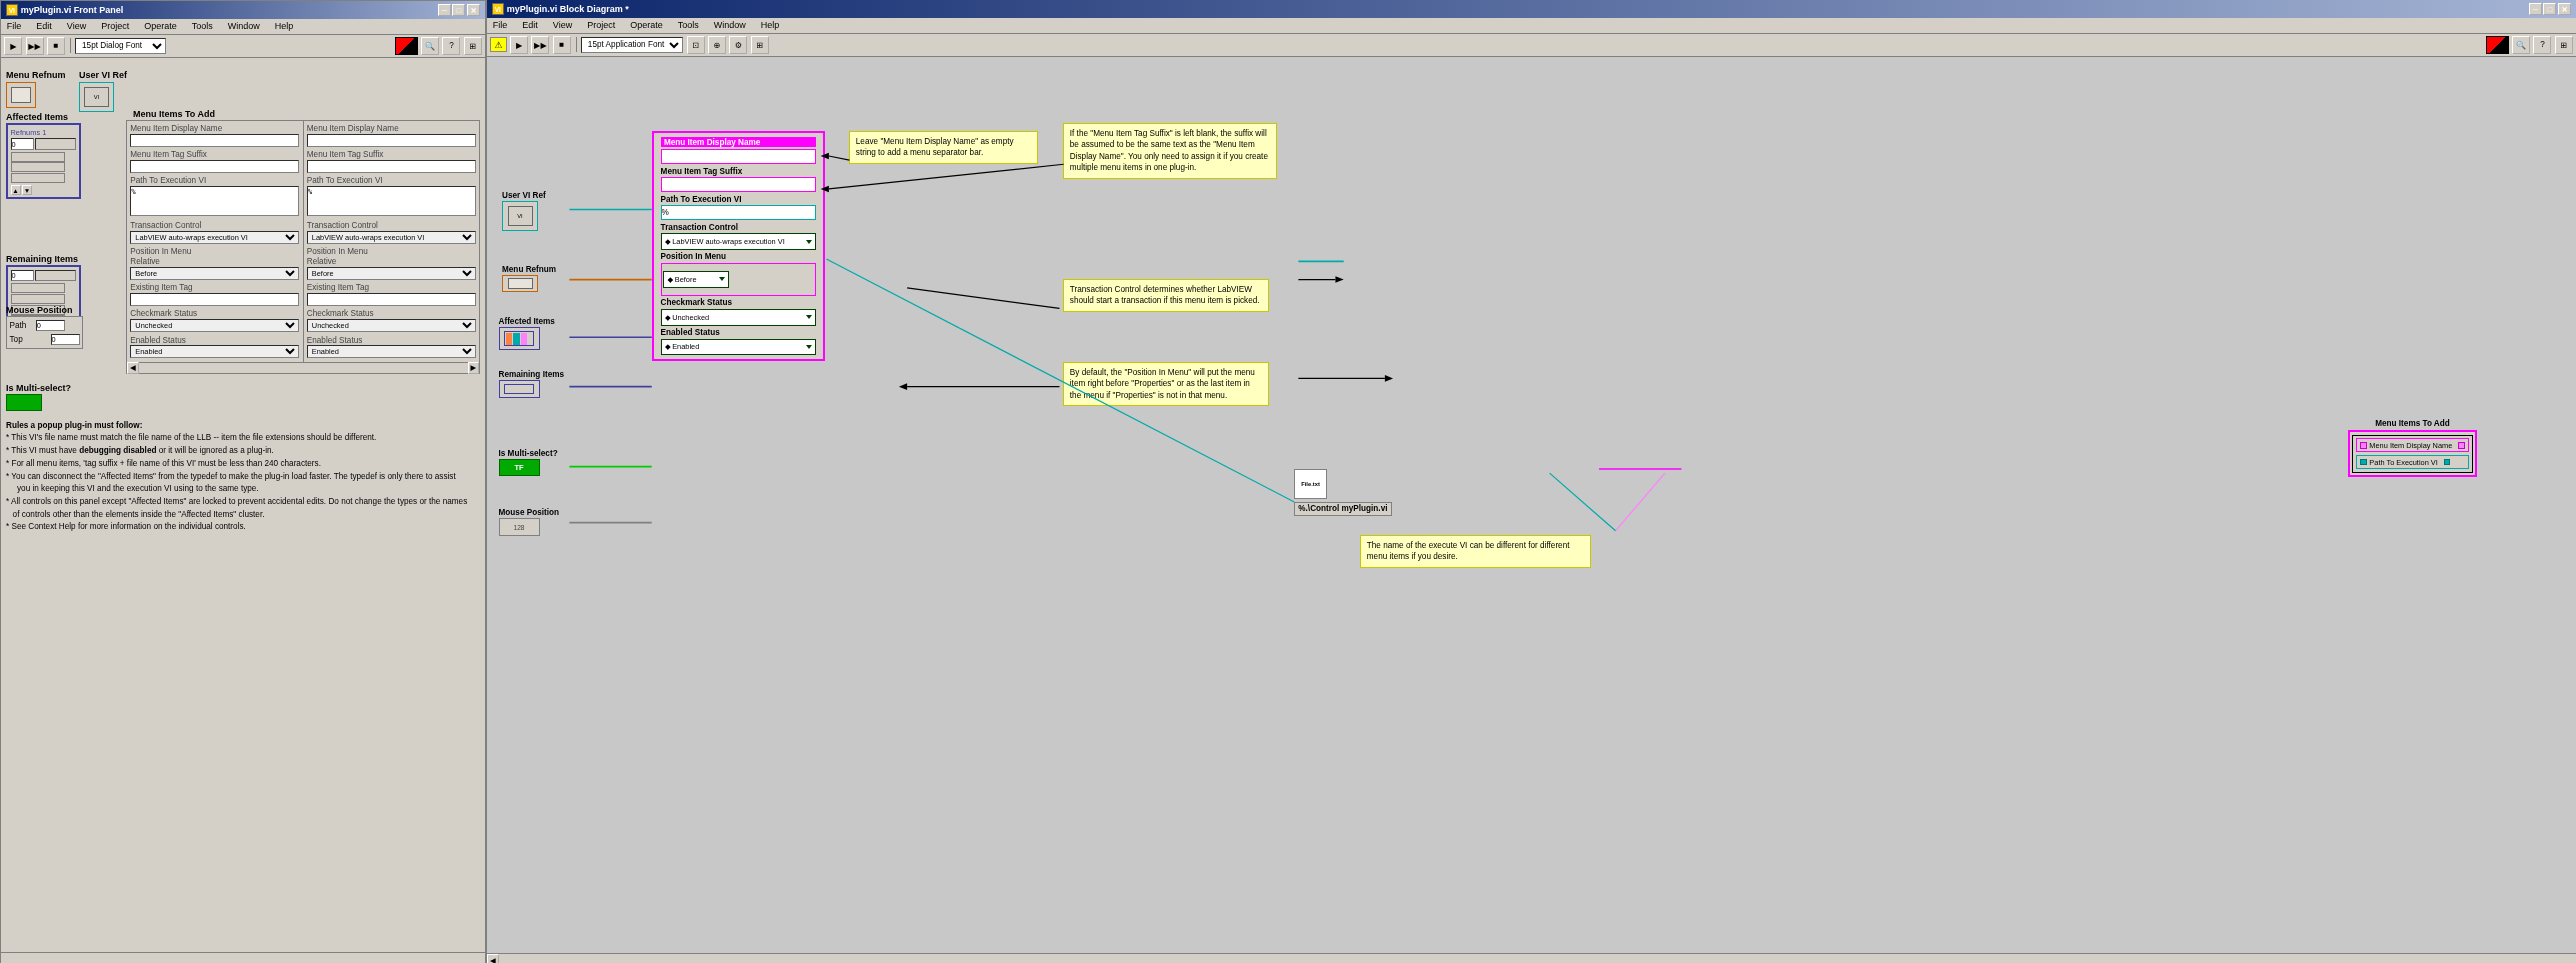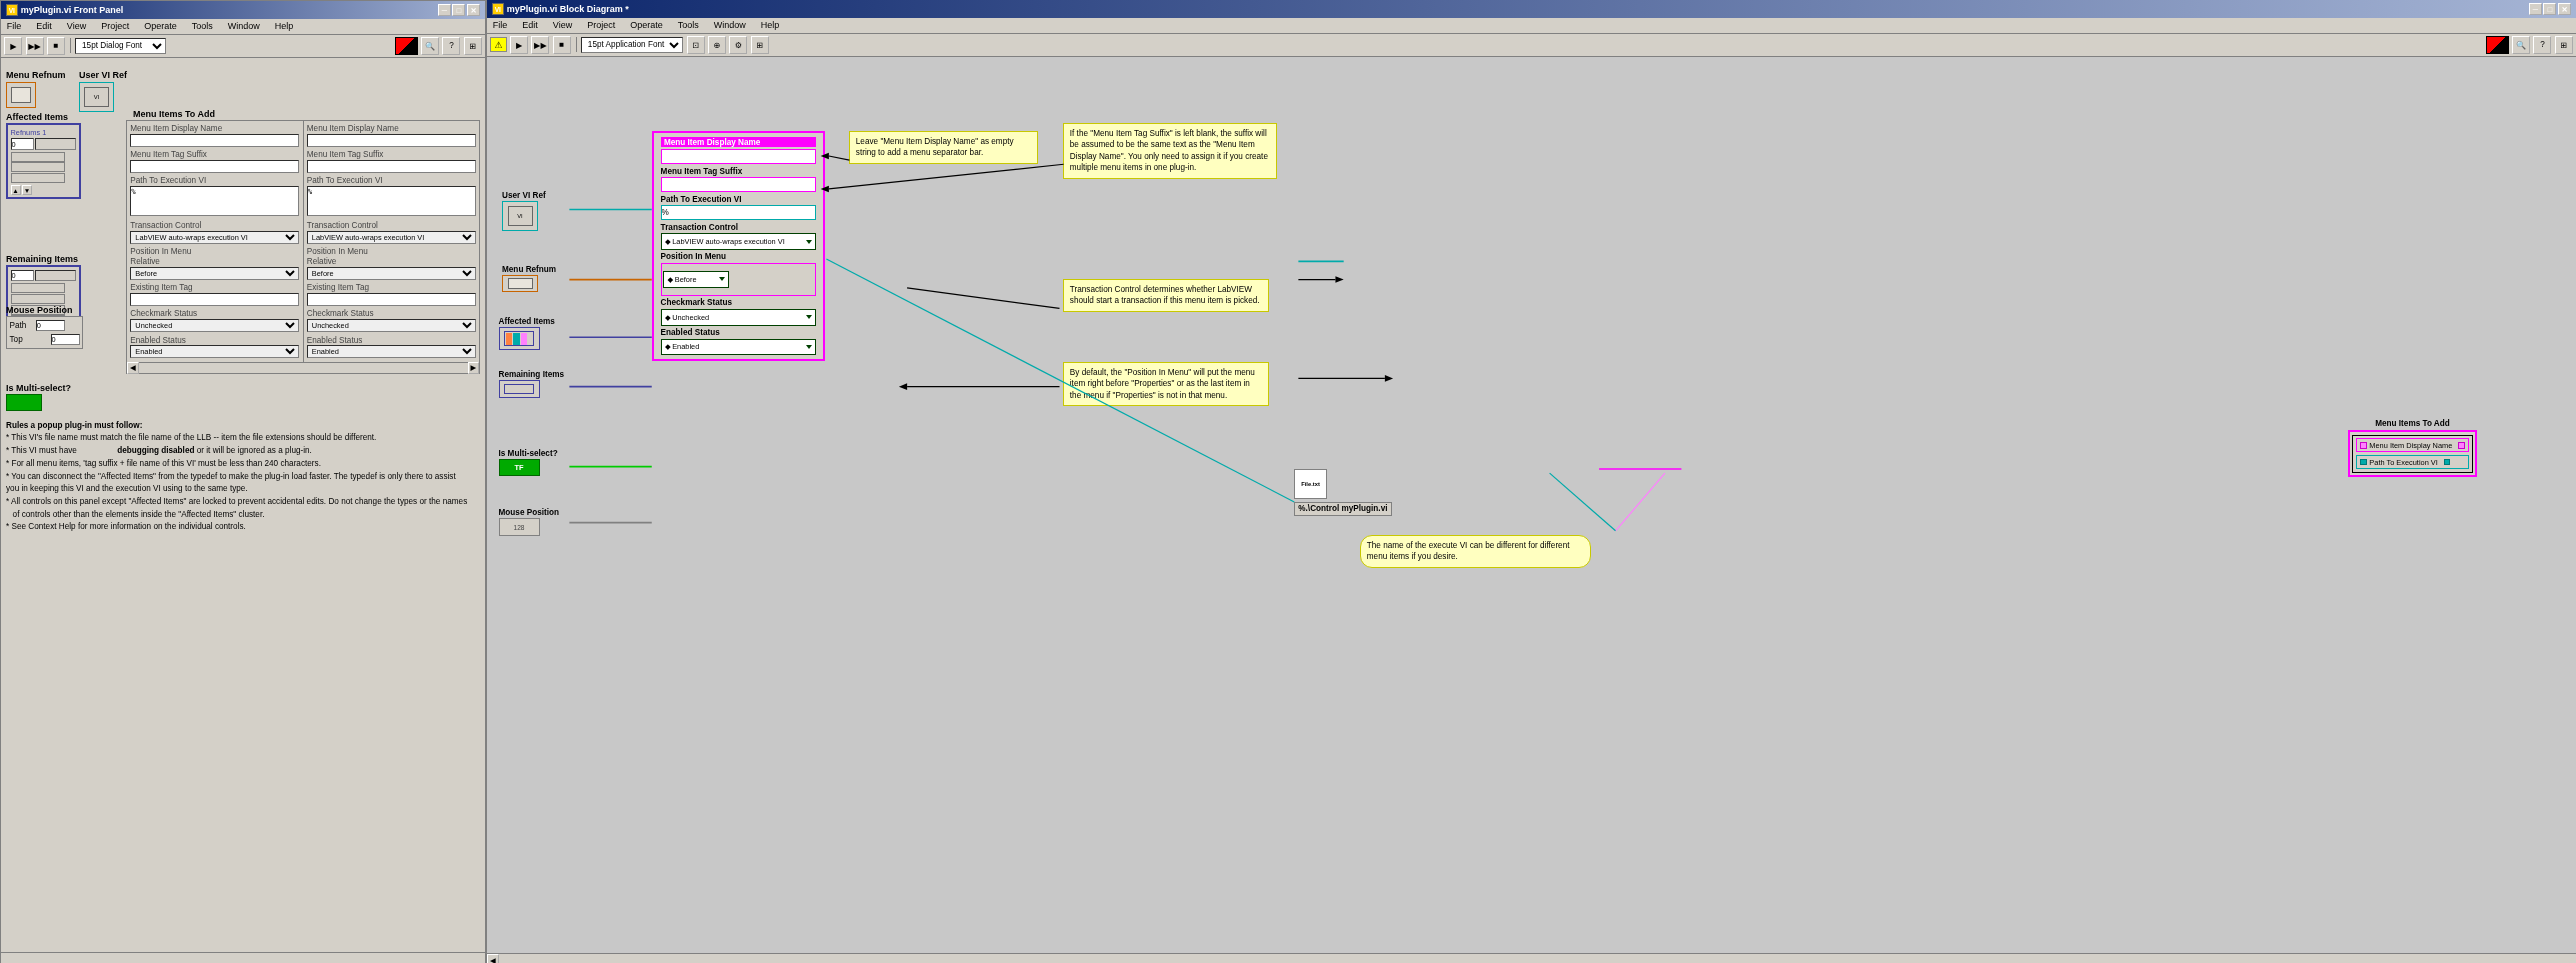--- a/index.html
+++ b/index.html
@@ -324,24 +324,24 @@
       <div style="height:11.5px;background:#d4d0c8;border-top:0.8px solid #808080;display:flex;align-items:center;">
         <div style="width:11.5px;height:11.5px;background:#d4d0c8;border:0.8px outset #fff;font-size:7.4px;text-align:center;cursor:pointer;">◀</div>
         <div style="flex:1;background:#c0bdb5;"></div>
         <div style="width:11.5px;height:11.5px;background:#d4d0c8;border:0.8px outset #fff;font-size:7.4px;text-align:center;cursor:pointer;">▶</div>
       </div>
     </div>
 
     <div style="position:absolute;left:5px;top:362px;width:474px;font-size:8.2px;line-height:1.55;color:#000;">
       <div style="font-weight:bold;">Rules a popup plug-in must follow:</div>
       <div>* This VI's file name must match the file name of the LLB -- item the file extensions should be different.</div>
-      <div>* This VI must have <span style="font-weight:bold;margin-left:38px;">debugging disabled</span> or it will be ignored as a plug-in.</div>
+      <div>* This VI must have <span style="font-weight:bold;">debugging disabled</span> or it will be ignored as a plug-in.</div>
       <div>* For all menu items, 'tag suffix + file name of this VI' must be less than 240 characters.</div>
       <div>* You can disconnect the "Affected Items" from the typedef to make the plug-in load faster. The typedef is only there to assist</div>
-      <div style="margin-left:0;">you in keeping this VI and the execution VI using to the same type.</div>
+      <div style="margin-left:11px;">you in keeping this VI and the execution VI using to the same type.</div>
       <div>* All controls on this panel except "Affected Items" are locked to prevent accidental edits. Do not change the types or the names</div>
       <div style="margin-left:6.6px;">of controls other than the elements inside the "Affected Items" cluster.</div>
       <div>* See Context Help for more information on the individual controls.</div>
     </div>
 
   </div>
 
   <div style="height:11.5px;background:#d4d0c8;border-top:0.8px solid #808080;"></div>
 </div>
 
@@ -540,21 +540,21 @@
 
     <div style="position:absolute;left:807px;top:445px;cursor:pointer;">
 
       <div style="position:absolute;left:0;top:-33px;width:33px;height:30px;border:1.6px solid #808080;background:white;display:flex;flex-direction:column;align-items:center;justify-content:center;font-size:5.8px;cursor:pointer;">
         <div style="font-size:5.8px;font-weight:bold;">File.txt</div>
       </div>
 
       <div style="font-size:8.2px;font-weight:bold;white-space:nowrap;background:#d4d0c8;padding:1.6px 3.3px;border:0.8px solid #808080;cursor:pointer;">%.\Control myPlugin.vi</div>
     </div>
 
-    <div class="comment-box" style="left:873px;top:478px;width:231px;border-radius:12px;">
+    <div class="comment-box" style="left:873px;top:478px;width:231px;">
       <span>The name of the execute VI can be different for different menu items if you desire.</span>
     </div>
 
     <div style="position:absolute;right:99px;top:362px;">
       <div style="font-size:8.2px;font-weight:bold;margin-bottom:2.5px;text-align:center;">Menu Items To Add</div>
       <div style="border:2.5px solid #ff00ff;background:#d4d0c8;padding:2.5px;">
         <div style="border:1.6px solid #000;background:#d4d0c8;padding:2.5px;display:flex;flex-direction:column;gap:2.5px;">
           <div style="display:flex;align-items:center;gap:2.5px;border:1.6px solid #ff00ff;padding:1.6px 3.3px;background:#d4d0c8;">
             <div style="width:6.6px;height:6.6px;background:#ff80ff;border:0.8px solid #cc00cc;"></div>
             <span style="font-size:7.4px;">Menu Item Display Name</span>

